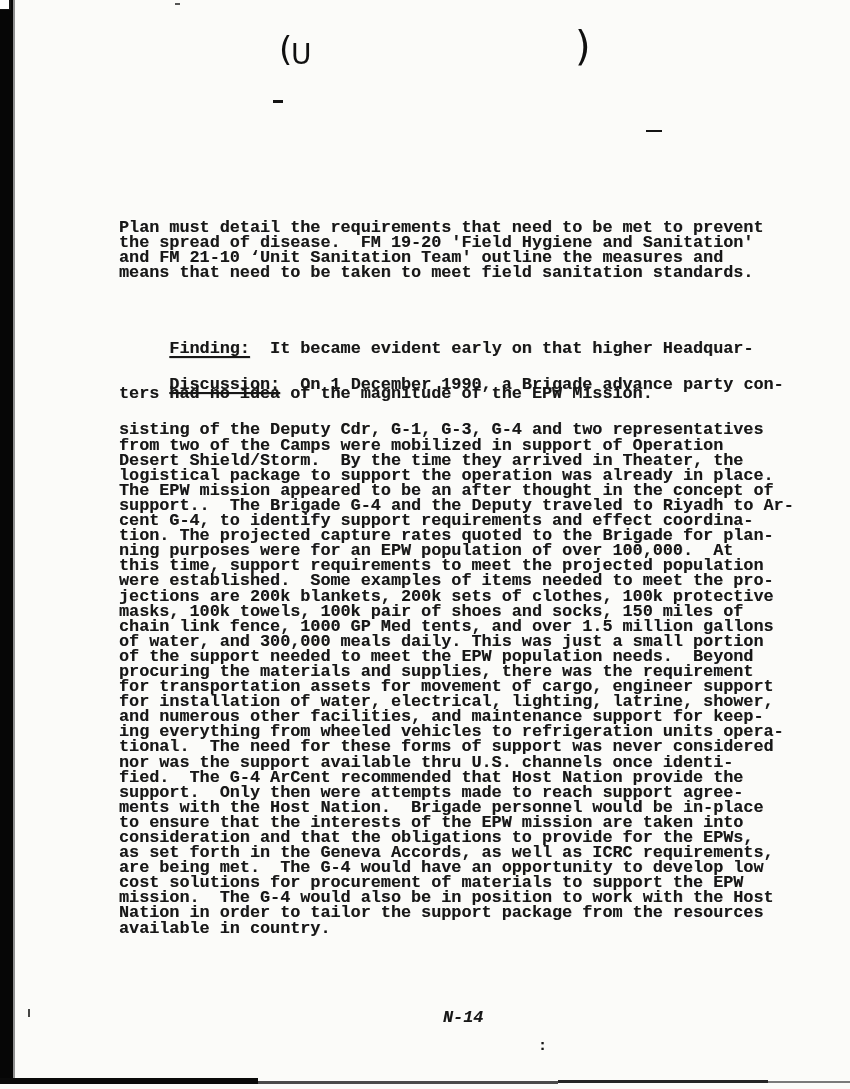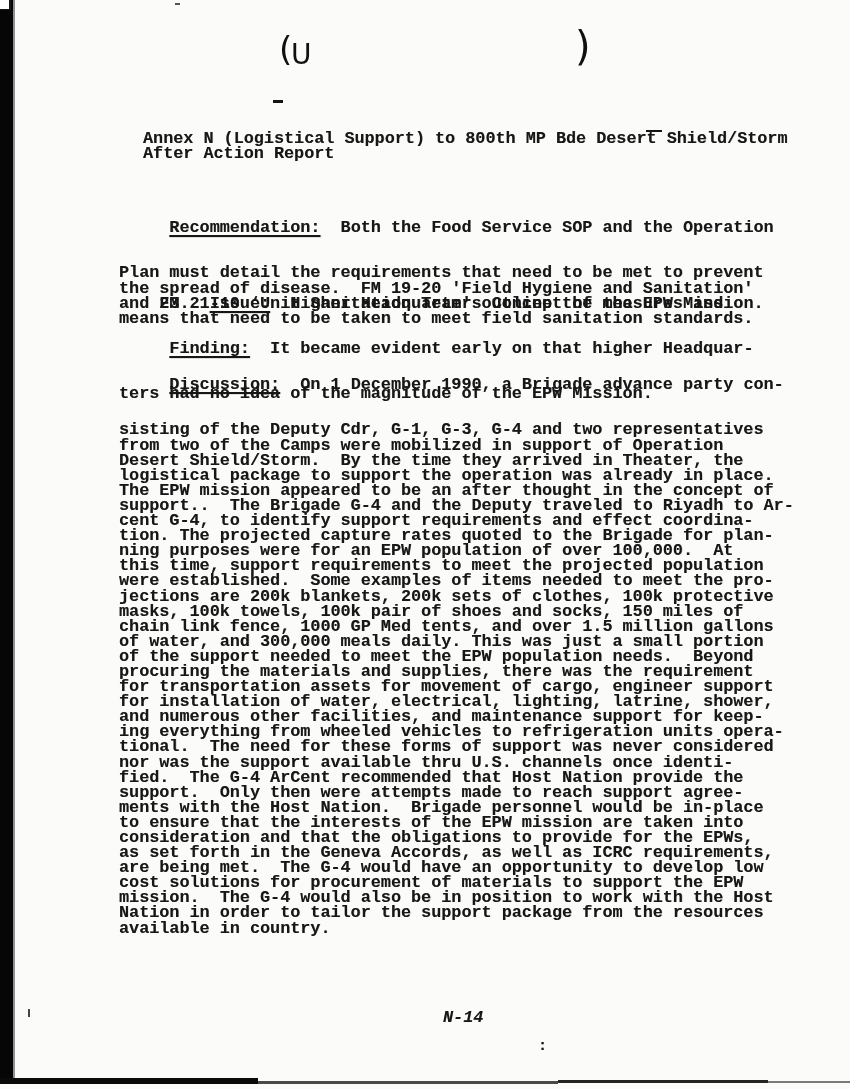--- a/index.html
+++ b/index.html
@@ -47,34 +47,28 @@
   <div class="seg" style="left:768px; top:1081px; width:82px; height:2px; background:#7a7a7a;"></div>
   <div class="mark-line" style="left:175px; top:3px; width:5px; height:2px; background:#555;"></div>
   <div class="mark-line" style="left:646px; top:130px; width:16px; height:2px;"></div>
   <div class="mark-line" style="left:273px; top:100px; width:10px; height:3px;"></div>
   <div class="mark-line" style="left:28px; top:1009px; width:2px; height:8px; background:#454545;"></div>
 
   <span class="hand" style="left:279px; top:32px; font-size:34px;">(</span>
   <span class="hand" style="left:291px; top:41px; font-size:28px;">U</span>
   <span class="hand" style="left:575px; top:26px; font-size:40px;">)</span>
 
-  <div class="block" style="left:143px; top:131px;">Annex N (Logistical Support) to 800th MP Bde Desert Shield/Storm
-After Action Report</div>
 
   <div class="block" style="left:119px; top:190px;">
-    <div><span>     </span><span class="u">Recommendation:</span><span>  Both the Food Service SOP and the Operation</span></div>
     <div>Plan must detail the requirements that need to be met to prevent
 the spread of disease.  FM 19-20 'Field Hygiene and Sanitation'
 and FM 21-10 ‘Unit Sanitation Team' outline the measures and
 means that need to be taken to meet field sanitation standards.</div>
   </div>
 
-  <div class="block" style="left:119px; top:281px;">
-    <span>23.  </span><span class="u">Issue:</span><span>  Higher Headquarters Concept of the EPW Mission.</span>
-  </div>
 
   <div class="block" style="left:119px; top:311px;">
     <div><span>     </span><span class="u">Finding:</span><span>  It became evident early on that higher Headquar-</span></div>
     <div>ters had no idea of the magnitude of the EPW Mission.</div>
   </div>
 
   <div class="block" style="left:119px; top:347px;">
     <div><span>     </span><span class="u">Discussion:</span><span>  On 1 December 1990, a Brigade advance party con-</span></div>
     <div>sisting of the Deputy Cdr, G-1, G-3, G-4 and two representatives
 from two of the Camps were mobilized in support of Operation

